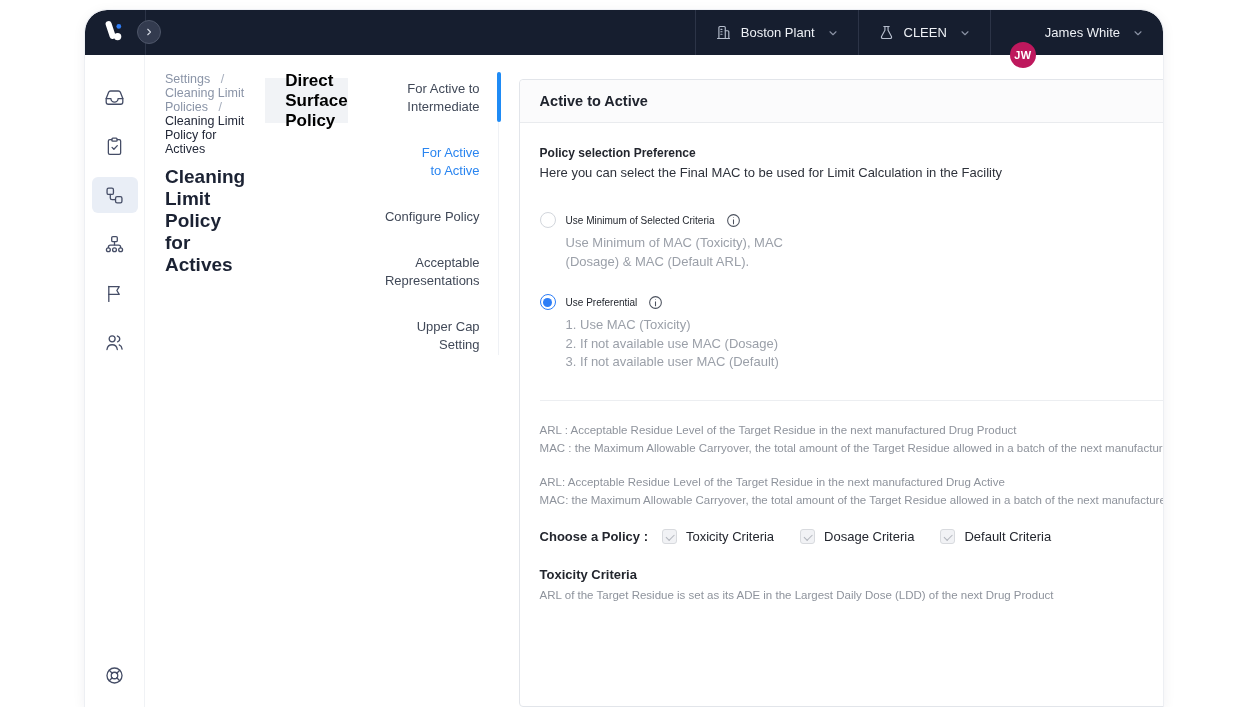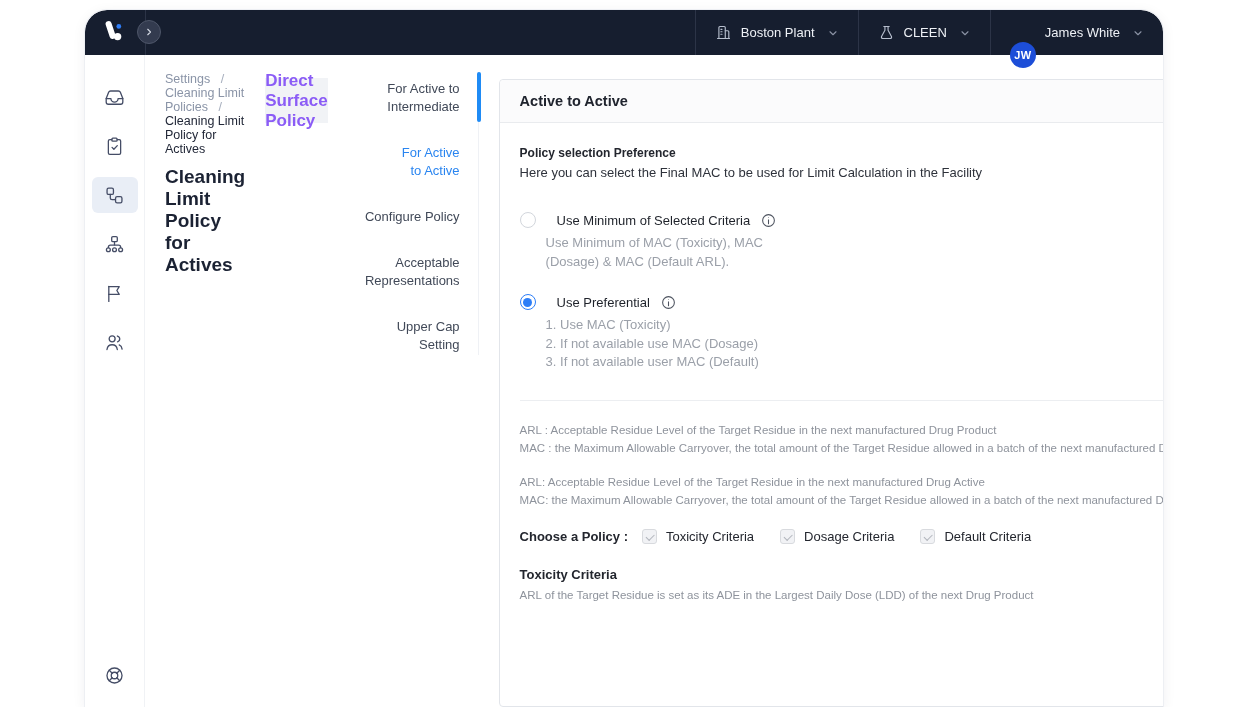--- a/index.html
+++ b/index.html
@@ -15,21 +15,21 @@
     align-items:center; justify-content:space-between; border-radius:22px 22px 0 0; }
   .topbar-left { position:relative; height:100%; width:220px; }
   .tb-divider-left { position:absolute; left:60px; top:0; bottom:0; width:1px; background:#2c3447; }
   .logo { position:absolute; left:15px; top:9px; }
   .collapse-btn { position:absolute; left:52px; top:10px; width:24px; height:24px;
     border-radius:50%; background:#333b4f; border:1px solid #4e5669;
     display:flex; align-items:center; justify-content:center; cursor:pointer; }
   .topbar-right { display:flex; align-items:stretch; height:100%; }
   .tb-item { display:flex; align-items:center; gap:9px; padding:4px 19px;
     border-left:1px solid #2c3447; color:#eef1f6; font-size:13px; cursor:pointer; }
-  .avatar { width:26px; height:26px; border-radius:50%; background:#1d4ed8; color:#fff;
+  .avatar { width:26px; height:26px; border-radius:50%; background:#be185d; color:#fff;
     font-size:11px; font-weight:700; display:flex; align-items:center; justify-content:center;
     letter-spacing:.3px;margin-top:45px; }
   .chev-down { display:flex; margin-left:3px; }
 
   
   .window-body { display:flex; height:652px; }
   .iconbar { width:60px; border-right:1px solid #f0f2f5; display:flex; flex-direction:column;
     align-items:center; padding:24px 0 14px; gap:13px; flex-shrink:0; }
   .icon-slot { width:46px; height:36px; border-radius:6px; display:flex; align-items:center;
     justify-content:center; cursor:pointer; }
@@ -37,21 +37,21 @@
   .icon-slot.help { margin-top:auto; }
 
   .content { flex:1; display:flex; flex-direction:row; }
   .content-head { padding:17px 20px 0; }
   .breadcrumb { font-size:12.5px; color:#8a94a7; }
   .breadcrumb .sep { margin:0 7px; color:#a6aebd; }
   .breadcrumb .current { color:#222838; }
   .page-title { margin-top:10px; font-size:19px; font-weight:700; color:#1b2233; }
 
   .band { margin-top:23px; height:45px; background:#f1f3f6; display:flex; align-items:center;
-    font-size:17px; font-weight:700; color:#8b5cf6; }
+    padding-left:20px; font-size:17px; font-weight:700; color:#000000; }
 
   .body-row { display:flex; flex:1; }
   .subnav { width:149px; padding:25px 17px 0 0; text-align:right; flex-shrink:0; }
   .subnav-item { font-size:13px; line-height:18px; color:#414958; margin-bottom:28px;
     white-space:pre-line; cursor:pointer; }
   .subnav-item.active { color:#2a85f0; }
   .track { width:4px; margin-top:17px; position:relative; flex-shrink:0; }
   .track::before { content:""; position:absolute; left:1px; top:0; width:1px; height:283px;
     background:#eff1f5; }
   .track-active { position:absolute; left:0; top:0; width:4px; height:50px;
@@ -68,21 +68,21 @@
   .pref-desc { margin-top:5px; font-size:13px; color:#2e323b; }
 
   .radio-group { margin-top:32px; }
   .option + .option { margin-top:23px; }
   .option-row { display:flex; align-items:center; gap:10px; cursor:pointer; }
   .radio { width:16px; height:16px; border-radius:50%; border:1px solid #d2d6dc;
     background:#fff; flex-shrink:0; }
   .radio.checked { border:1.5px solid #2d7ef7; position:relative; }
   .radio.checked::after { content:""; position:absolute; inset:2.5px; border-radius:50%;
     background:#2d7ef7; }
-  .option-label { font-size:13px; color:#1e222a;margin-left:11px; }
+  .option-label { font-size:10px; color:#1e222a; }
   .info-icon { display:flex; margin-left:1px; cursor:pointer; }
   .option-desc { margin:6px 0 0 26px; font-size:13px; color:#9ba0a9; line-height:18.5px;
     white-space:pre-line; }
 
   .divider { border:none; border-top:1px solid #eceef1; margin:28px 0 0; }
 
   .glossary { margin-top:20px; font-size:11.5px; color:#8e939c; line-height:18px;
     white-space:pre-line; }
   .glossary.second { margin-top:16px; }
 

